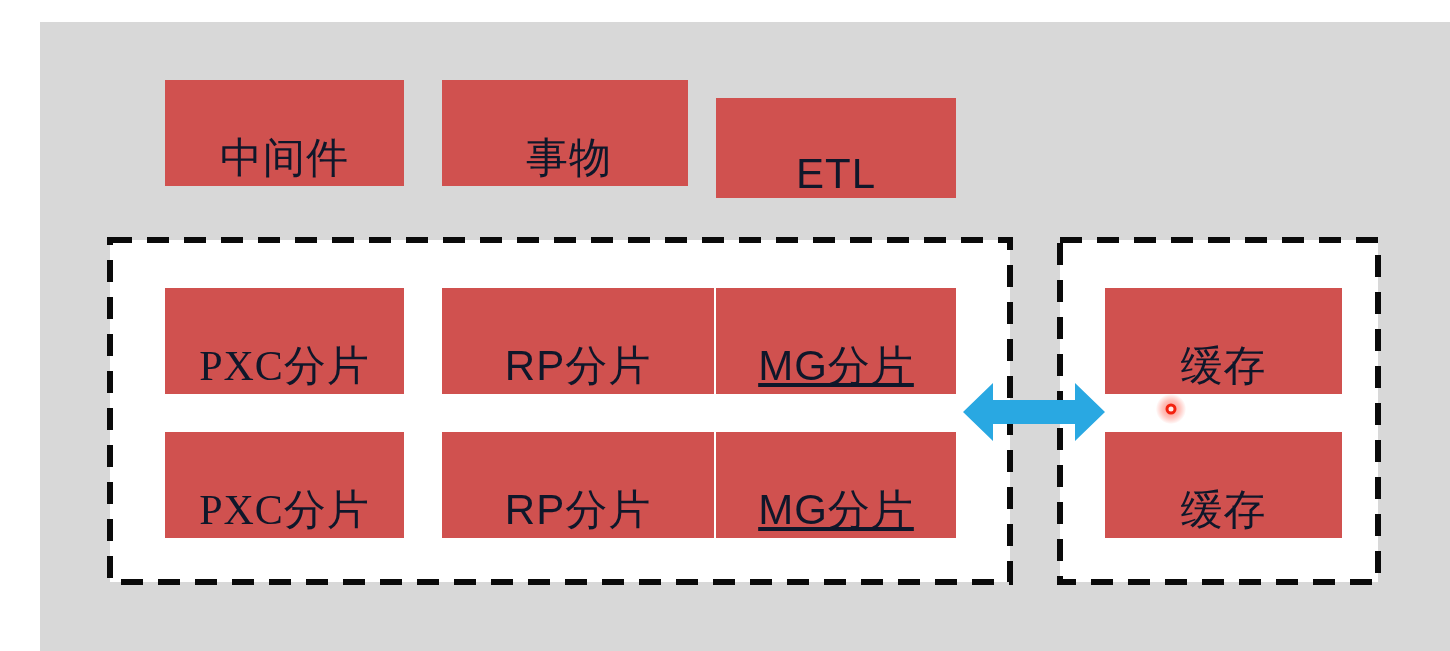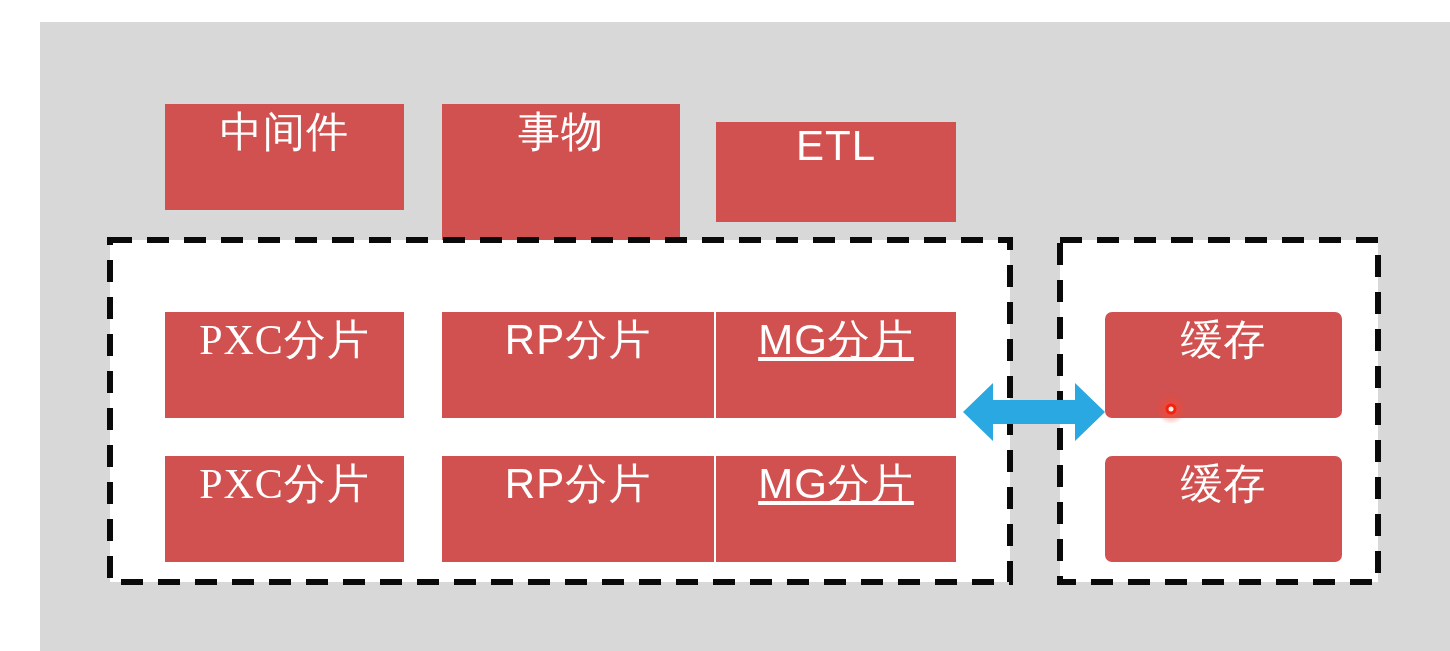--- a/index.html
+++ b/index.html
@@ -19,42 +19,41 @@
     position: absolute;
     left: 40px;
     top: 22px;
     width: 1410px;
     height: 629px;
     background: #d8d8d8;
   }
   .node-box {
     position: absolute;
     background: #d0514f;
-    color: #ffffff;
+    color: #0f172a;
     display: flex;
-    align-items: flex-start;
+    align-items: flex-end;
     justify-content: center;
     font-size: 42px;
     font-weight: 400;
     letter-spacing: 1px;
     white-space: nowrap;
-    margin-top: 24px;
   }
   
   .top-1 { left: 165px; top: 80px;  width: 239px; height: 106px; }
-  .top-2 { left: 442px; top: 80px;  width: 238px; height: 136px; }
+  .top-2 { left: 442px; top: 80px;  width: 238px; height: 106px; padding-left: 8px; }
   .top-3 { left: 716px; top: 98px;  width: 240px; height: 100px; }
   
   .r1 { top: 288px; height: 106px; }
   .r2 { top: 432px; height: 106px; }
   .c1 { left: 165px; width: 239px; font-family: Liberation Serif, serif; }
   .c2 { left: 442px; width: 272px; }
   .c3 { left: 716px; width: 240px; text-decoration: underline; }
   
-  .cache { left: 1105px; width: 237px; border-radius: 7px; }
+  .cache { left: 1105px; width: 237px; }
   
   .cluster-svg {
     position: absolute;
     overflow: visible;
   }
   .shard-svg { left: 107px;  top: 237px; width: 906px; height: 348px; }
   .cache-svg { left: 1057px; top: 237px; width: 324px; height: 348px; }
   
   .arrow-svg {
     position: absolute;

